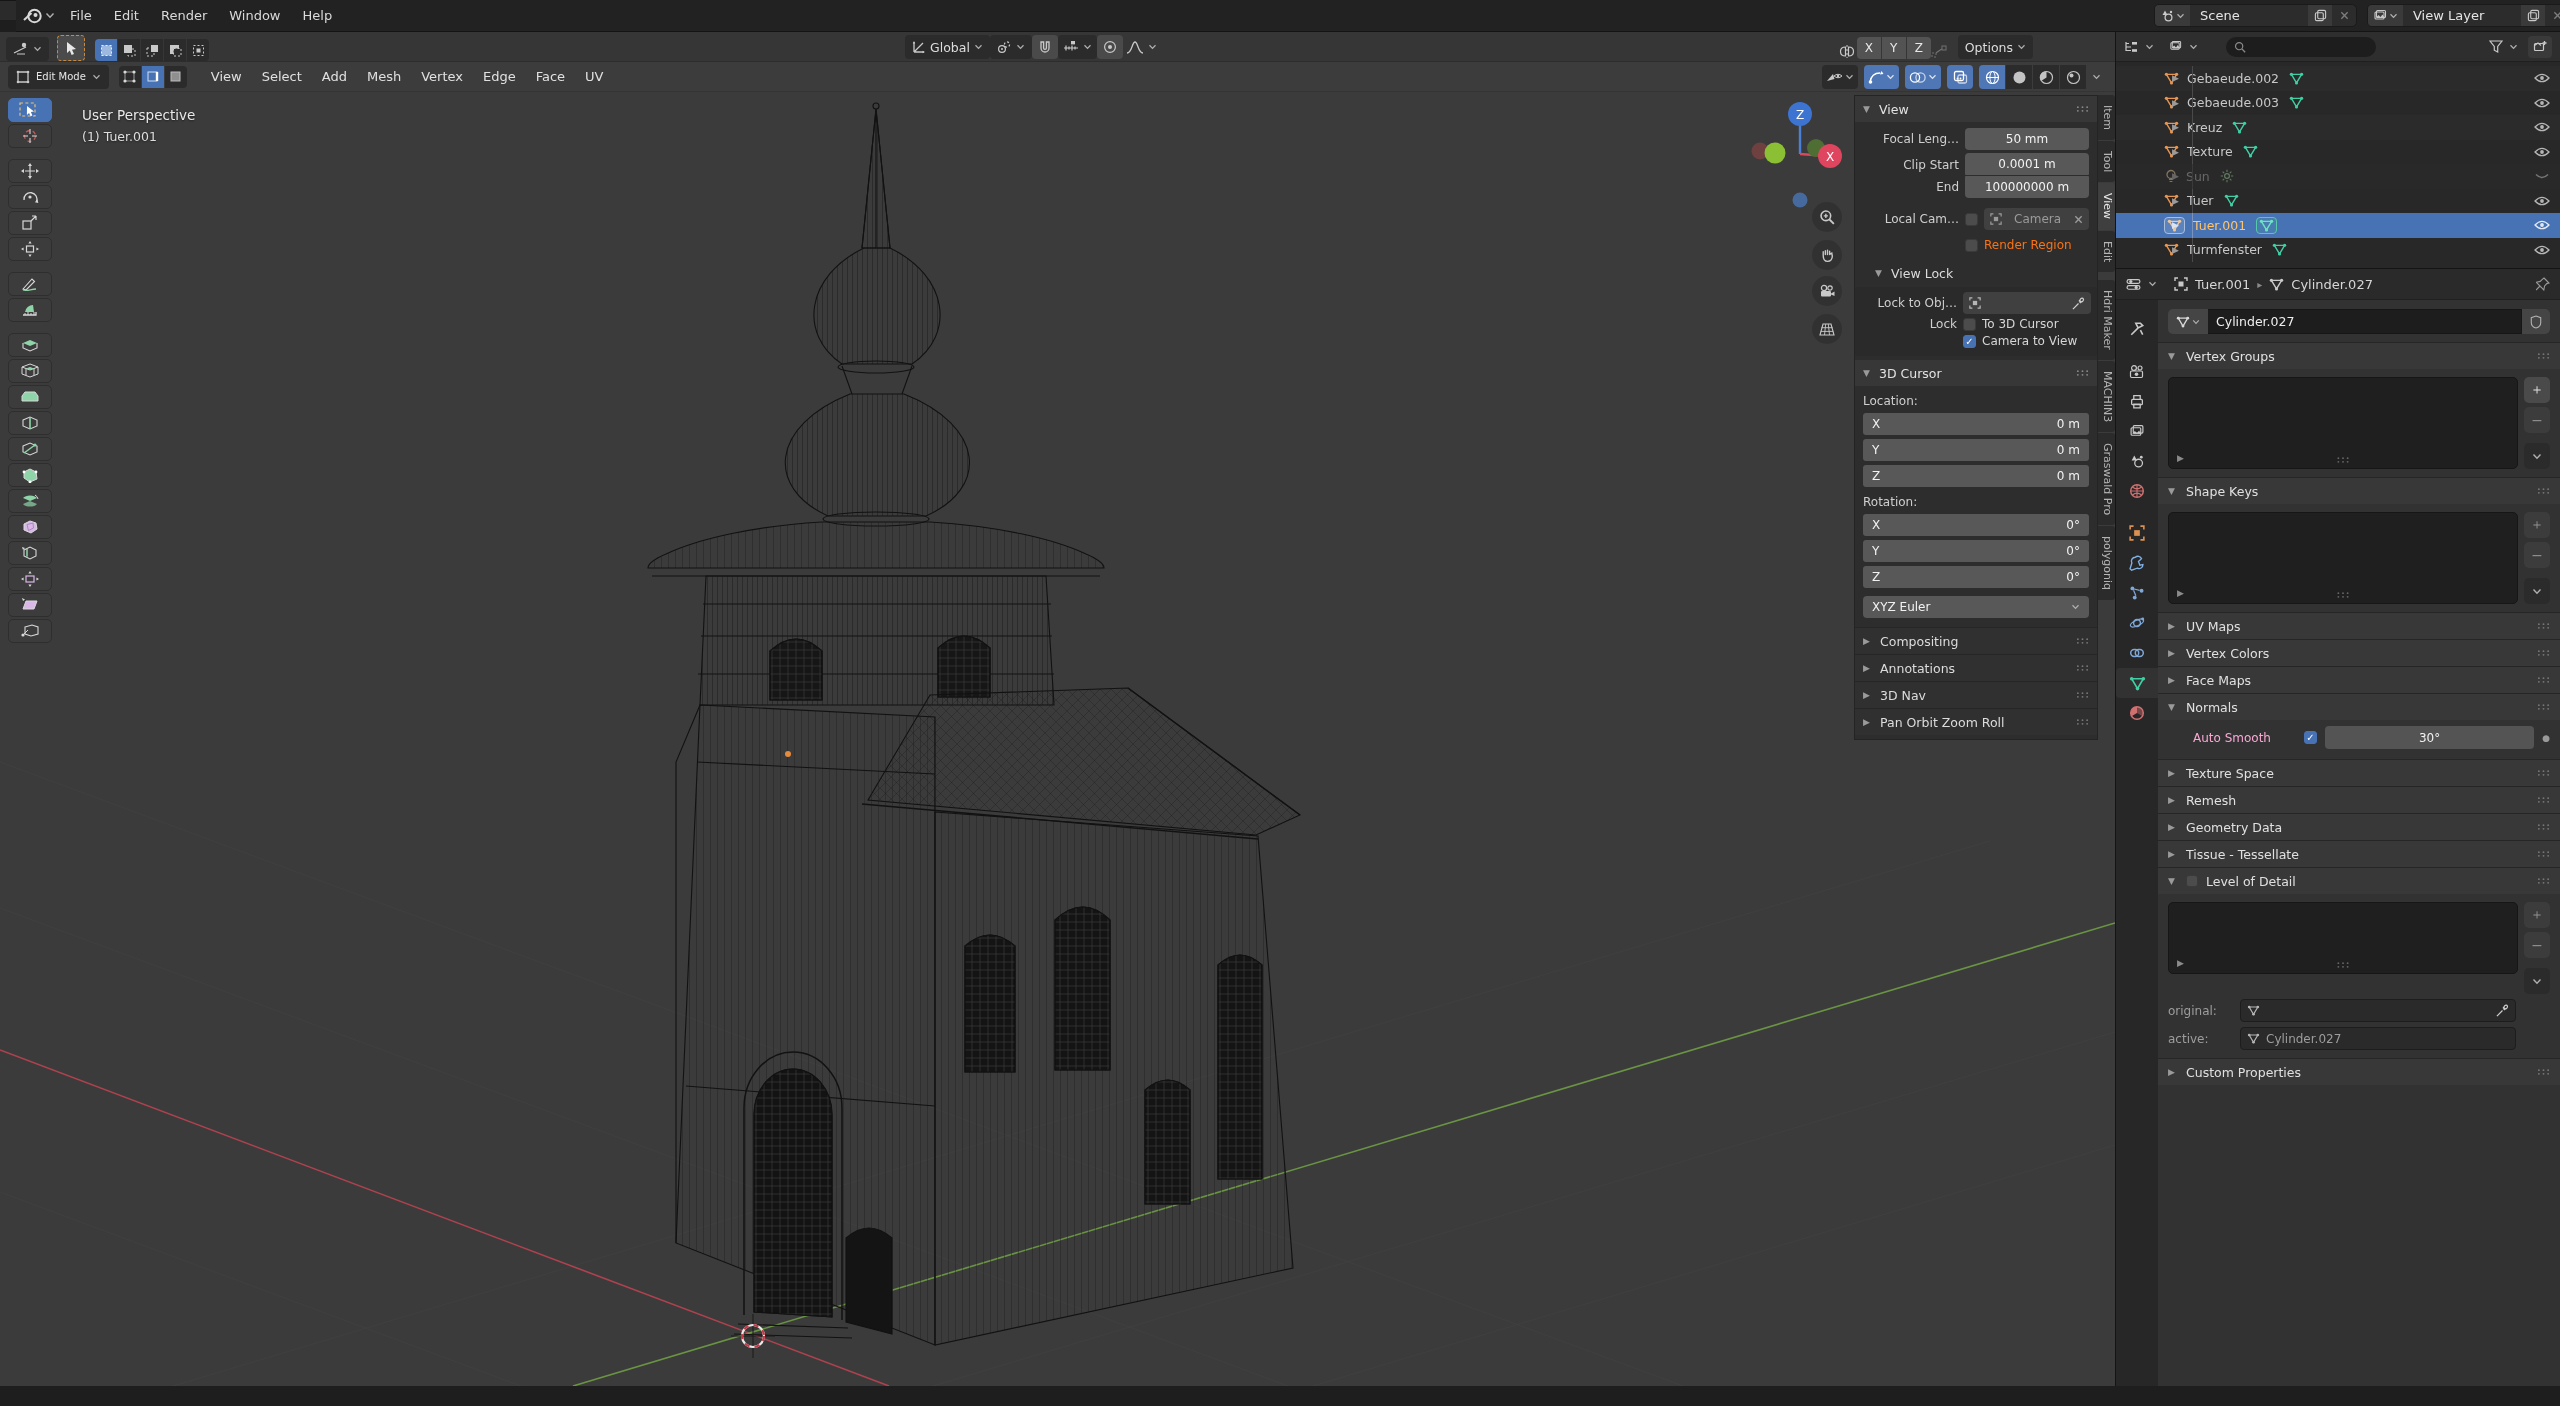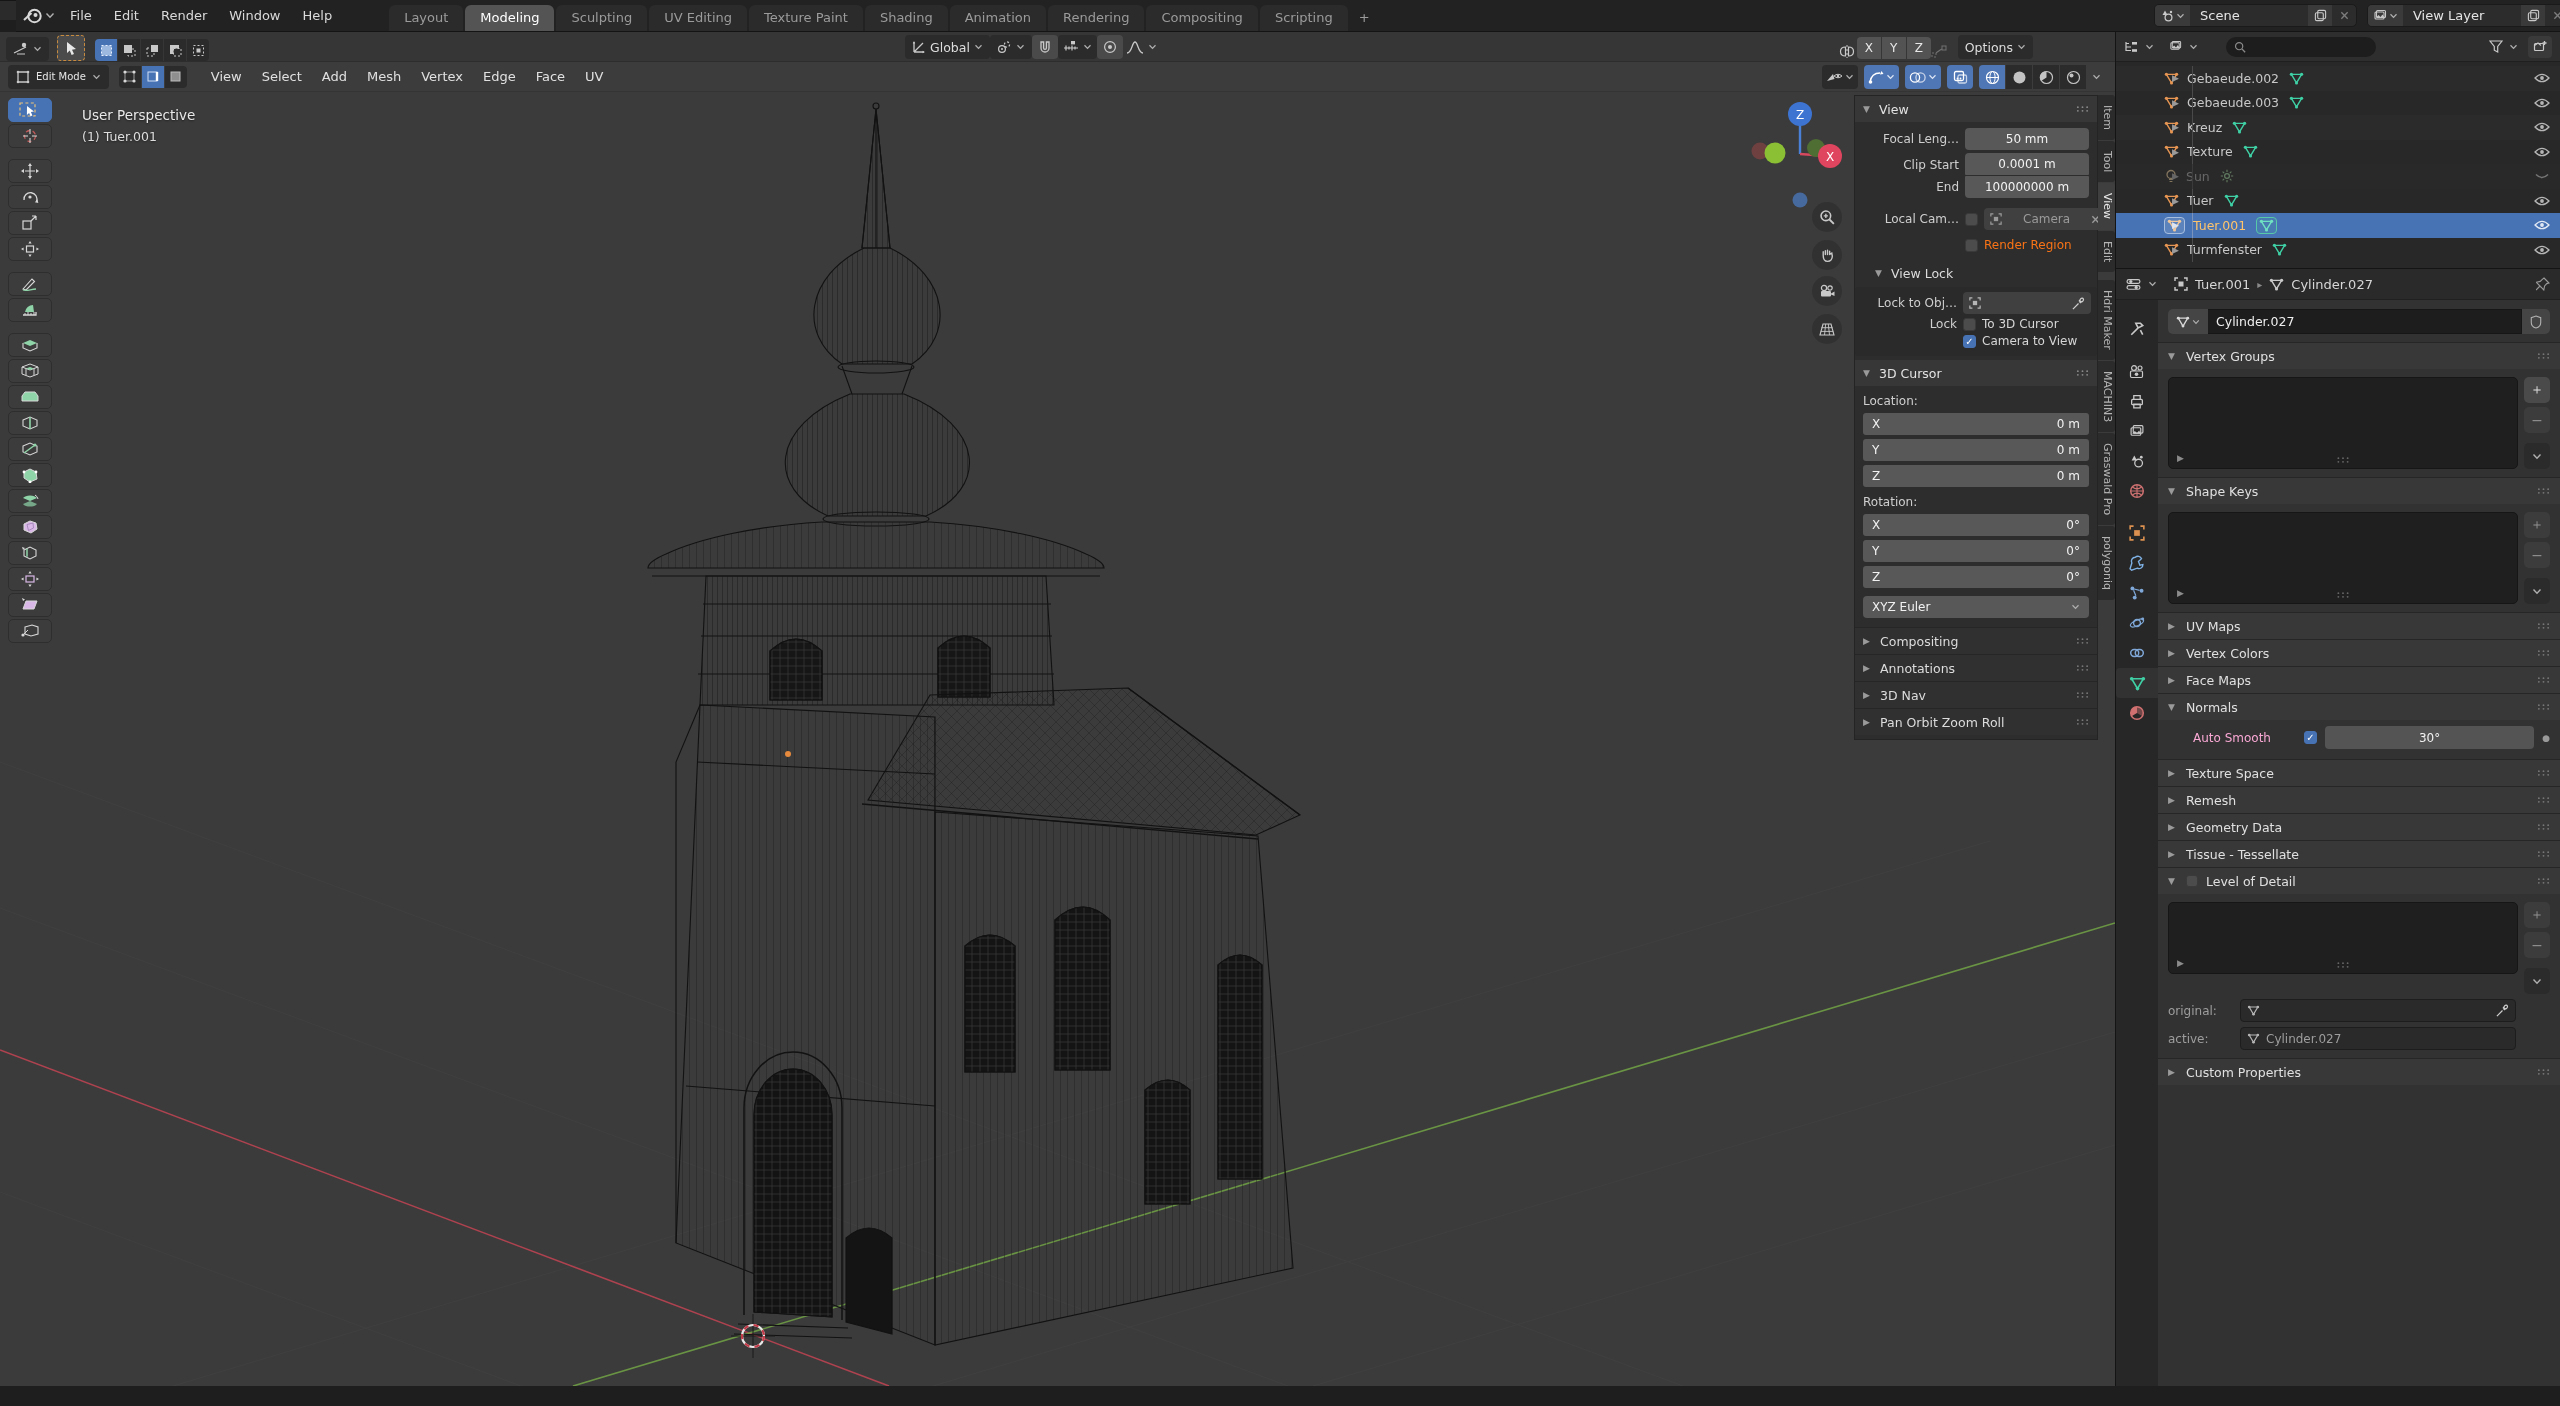--- a/index.html
+++ b/index.html
@@ -62,21 +62,21 @@
 #npanel{position:absolute;right:17px;top:33px;width:244px;background:#2d2d2d;border:1px solid #242424;z-index:7;padding-bottom:4px}
 .np-hdr{height:26px;display:flex;align-items:center;background:#373737;padding:0 8px;gap:6px;font-size:12.5px;color:#e3e3e3}
 .np-hdr .grow{flex:1}
 .np-sub{height:24px;display:flex;align-items:center;padding:0 8px 0 20px;gap:6px;font-size:12.5px;color:#dcdcdc}
 .np-body{padding:6px 8px}
 .np-row{display:flex;align-items:center;margin-bottom:3px;gap:6px}
 .np-lab{width:96px;text-align:right;color:#cfcfcf;font-size:12px;flex:none}
 .field{flex:1;background:#585858;border-radius:4px;height:22px;display:flex;align-items:center;justify-content:center;color:#f2f2f2;font-size:12px}
 .field.joined-top{border-radius:4px 4px 1px 1px;margin-bottom:1px}
 .field.joined-bot{border-radius:1px 1px 4px 4px}
-.field.dark{background:#404040;color:#9a9a9a;justify-content:flex-start;padding:0 6px;gap:21px}
+.field.dark{background:#404040;color:#9a9a9a;justify-content:flex-start;padding:0 6px;gap:12px}
 .axisfield{flex:1;background:#585858;border-radius:3px;height:22px;display:flex;align-items:center;justify-content:space-between;padding:0 9px;color:#f2f2f2;margin-bottom:2px}
 .chk{width:13px;height:13px;border-radius:3px;background:#4c4c4c;border:1px solid #3a3a3a;flex:none}
 .chk.on{background:#4772b3;border-color:#4772b3;display:flex;align-items:center;justify-content:center;color:#fff;font-size:10px}
 .collapsed-hdr{height:27px;display:flex;align-items:center;gap:7px;padding:0 8px;border-top:1px solid #262626;color:#dcdcdc;font-size:12.5px;background:#303030}
 .arrow{color:#9a9a9a;font-size:9px;width:10px;flex:none}
 .lockblock{background:#2a2a2a;border-radius:3px;padding:5px 6px;margin:2px 0 4px}
 
 #ntabs{position:absolute;right:0;top:33px;width:17px;display:flex;flex-direction:column;gap:1px;z-index:7}
 .ntab{writing-mode:vertical-rl;background:#2b2b2b;color:#b4b4b4;font-size:11px;padding:10px 1px;border-radius:0 3px 3px 0;text-align:center}
 .ntab.active{background:#3f3f3f;color:#e8e8e8}
@@ -233,33 +233,20 @@
       <path d="M2 15 9.5 8" stroke="#d8d8d8" stroke-width="2"></path>
     </svg>
   <svg width="10" height="7" class="caret" style="margin:0 4px 0 1px">
       <use href="#i-caret"></use>
     </svg>
   <span class="menu-item">File</span>
   <span class="menu-item">Edit</span>
   <span class="menu-item">Render</span>
   <span class="menu-item">Window</span>
   <span class="menu-item">Help</span>
-  <div id="ws-tabs">
-    <span class="ws-tab">Layout</span>
-    <span class="ws-tab active">Modeling</span>
-    <span class="ws-tab">Sculpting</span>
-    <span class="ws-tab">UV Editing</span>
-    <span class="ws-tab">Texture Paint</span>
-    <span class="ws-tab">Shading</span>
-    <span class="ws-tab">Animation</span>
-    <span class="ws-tab">Rendering</span>
-    <span class="ws-tab">Compositing</span>
-    <span class="ws-tab">Scripting</span>
-    <span class="ws-add">+</span>
-  </div>
   <div style="flex:1"></div>
   <div class="id-widget" style="margin-right:10px">
     <span class="id-ic">
         <svg width="14" height="14" viewBox="0 0 14 14" class="ic">
           <path d="M5 1.5 7.5 6h-5Z" fill="currentColor"></path>
           <circle cx="8.5" cy="8.5" r="3.4" fill="none" stroke="currentColor" stroke-width="1.3"></circle>
           <circle cx="11" cy="3" r="1.2" fill="currentColor"></circle>
         </svg>
         <svg width="9" height="6" class="caret">
           <use href="#i-caret"></use>

